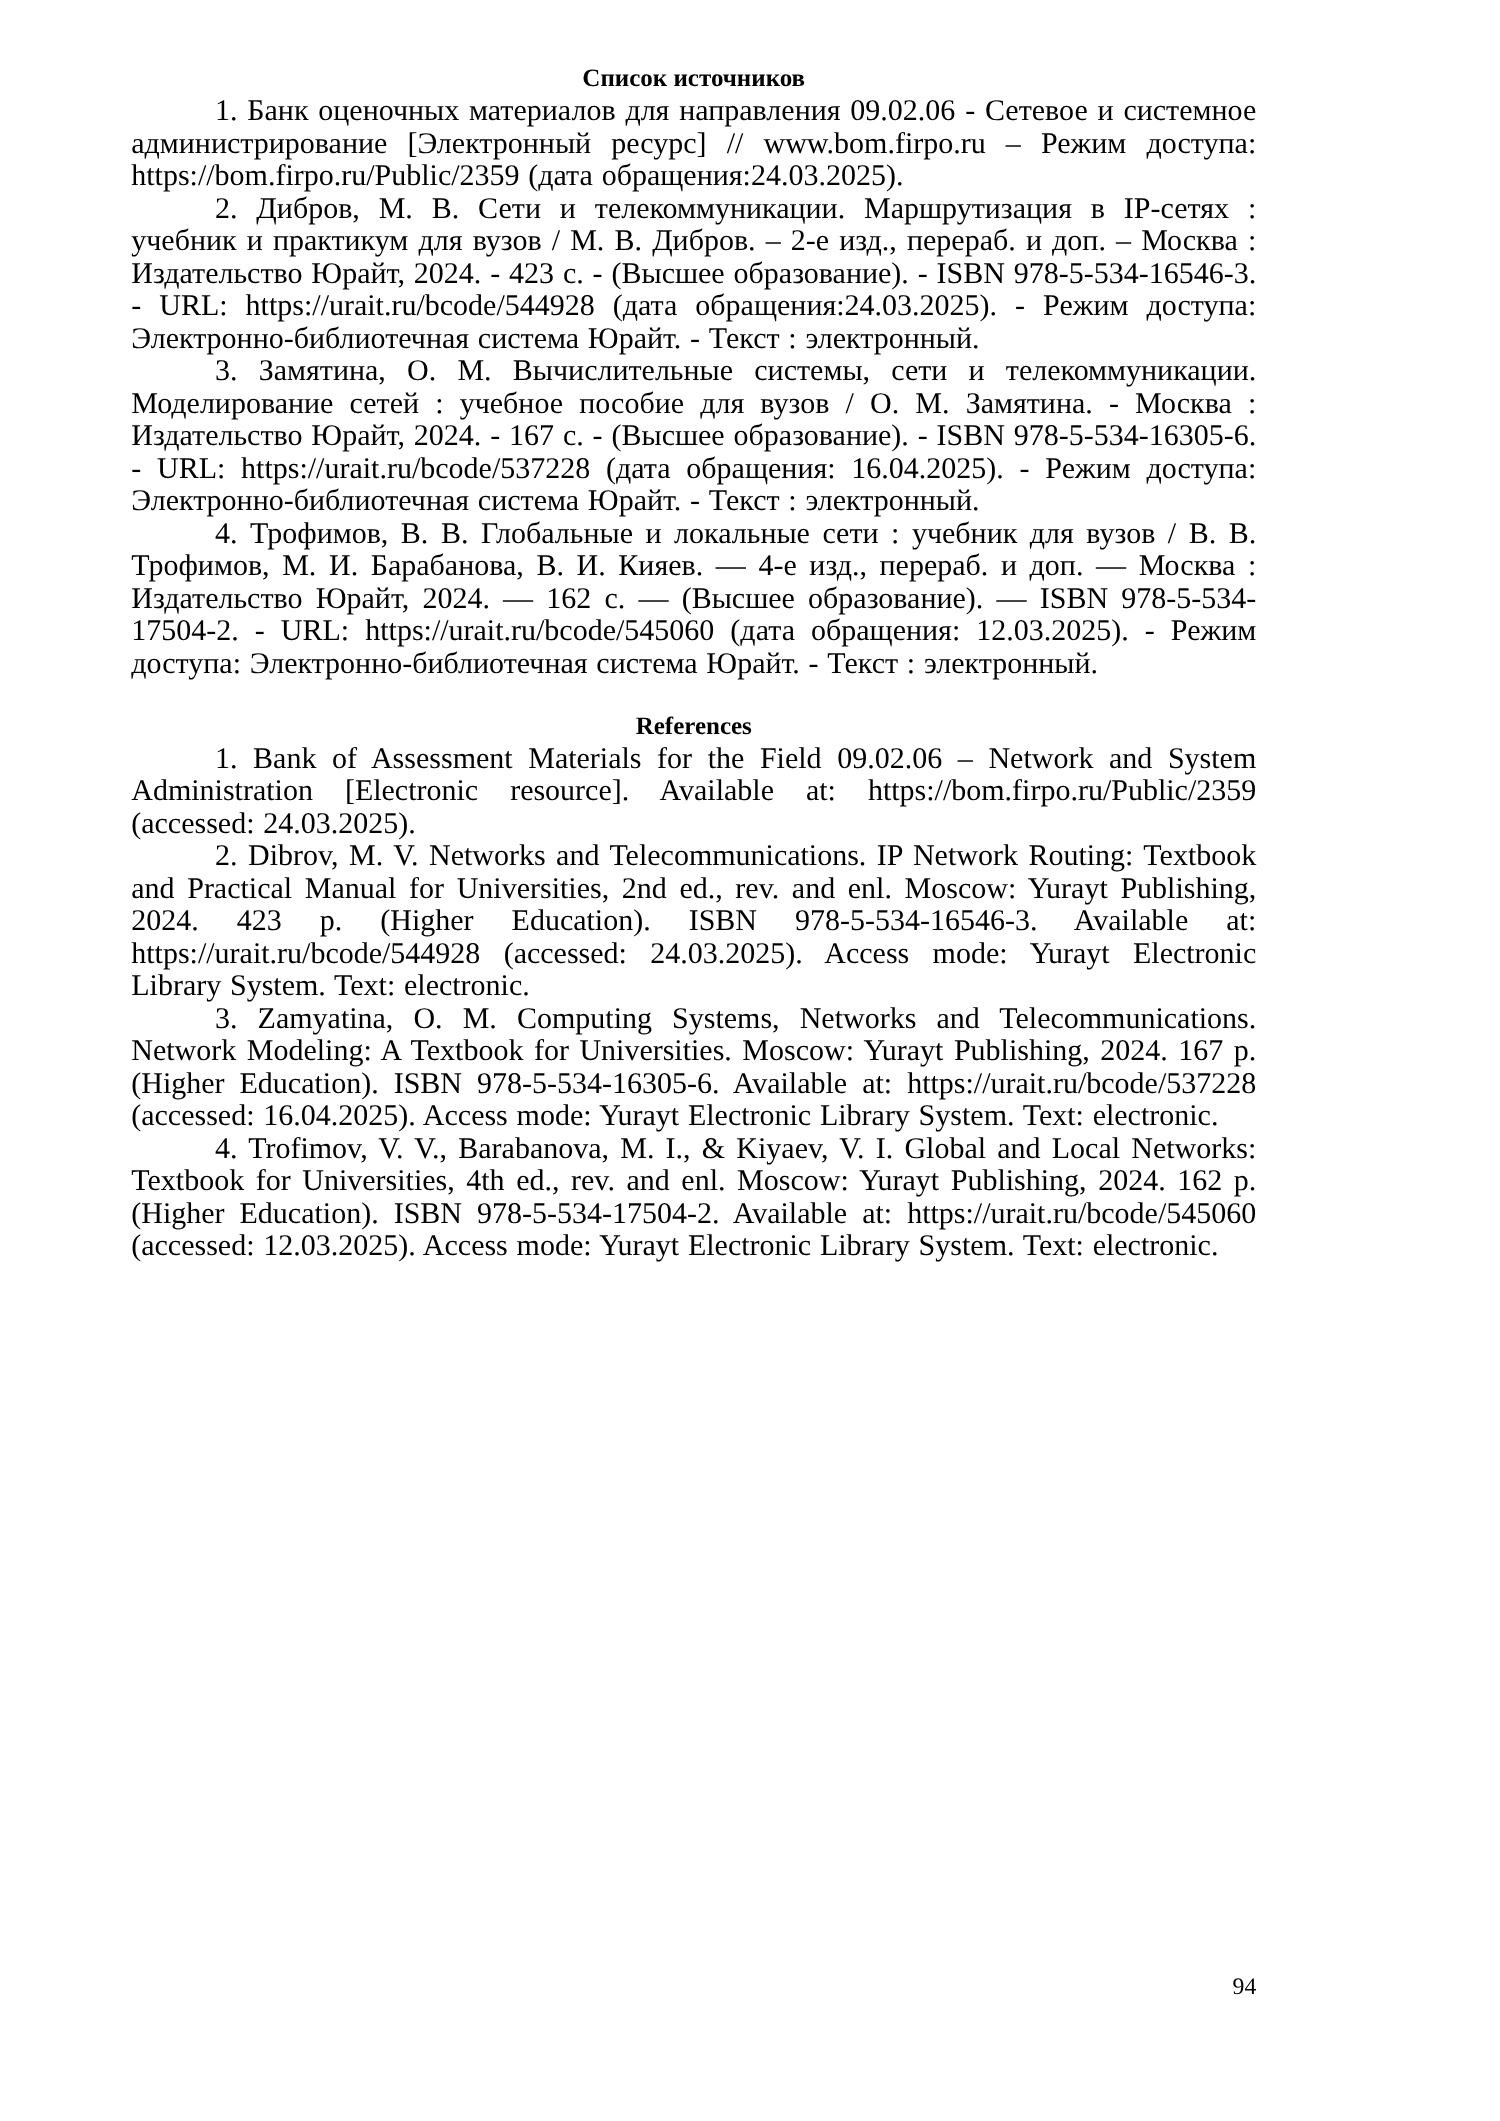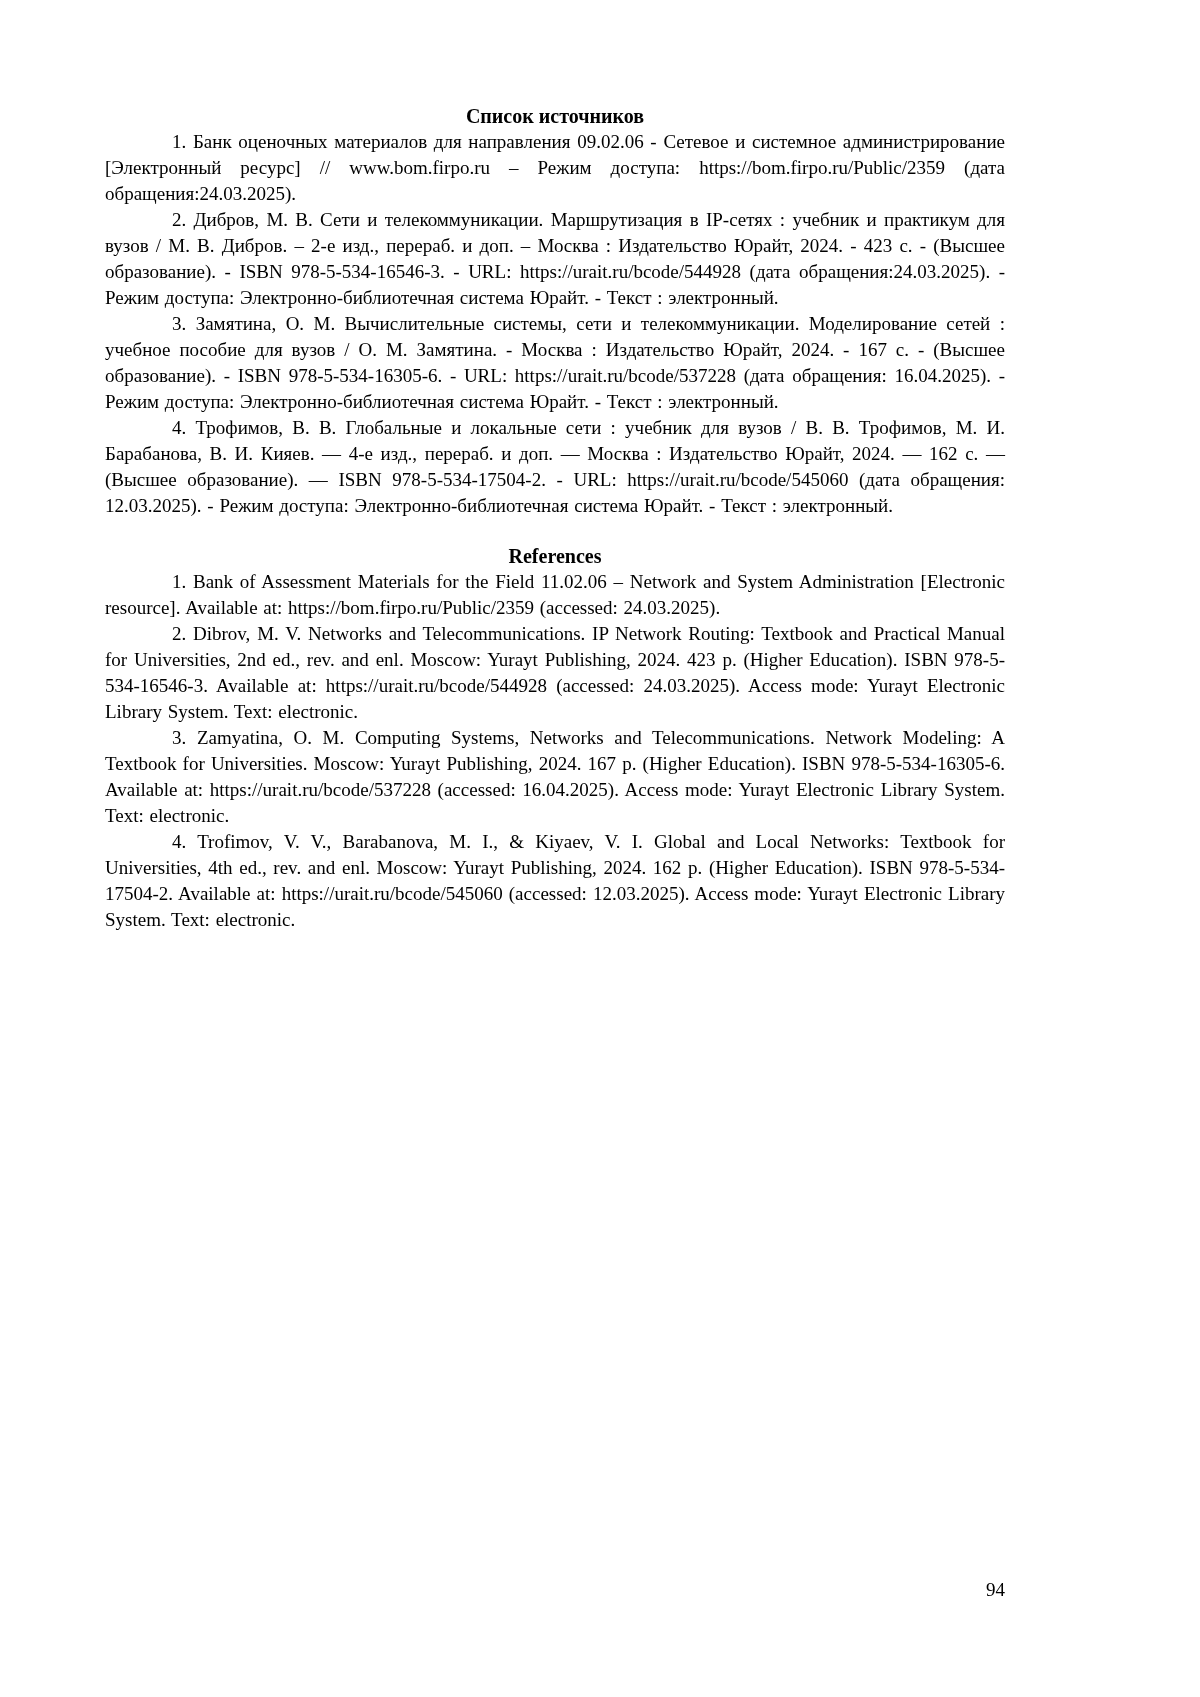--- a/index.html
+++ b/index.html
@@ -13,41 +13,41 @@
     position: relative;
     font-family: "Liberation Serif", serif;
     color: #000000;
     -webkit-font-smoothing: antialiased;
   }
   .page {
     position: relative;
     width: 1200px;
     height: 1697px;
     box-sizing: border-box;
-    padding: 103px 195px 0 105px;
+    padding: 50px 195px 0 105px;
     overflow: hidden;
   }
   .doc-section {
     margin: 0;
   }
   .section-english {
     margin-top: 24px;
   }
   .section-heading {
     margin: 0;
     padding: 0;
     font-size: 20px;
     line-height: 26px;
     font-weight: bold;
     text-align: center;
   }
   .ref-paragraph {
     margin: 0;
     padding: 0;
-    font-size: 19px;
+    font-size: 24px;
     line-height: 26px;
     text-align: justify;
     text-indent: 67px;
     word-spacing: 1px;
   }
   .page-footer {
     position: absolute;
     left: 105px;
     top: 1578px;
     width: 900px;
@@ -64,21 +64,21 @@
   <section class="doc-section">
     <h2 class="section-heading">Список источников</h2>
     <p class="ref-paragraph">1. Банк оценочных материалов для направления 09.02.06 - Сетевое и системное администрирование [Электронный ресурс] // www.bom.firpo.ru – Режим доступа: https://bom.firpo.ru/Public/2359 (дата обращения:24.03.2025).</p>
     <p class="ref-paragraph">2. Дибров, М. В.  Сети и телекоммуникации. Маршрутизация в IP-сетях : учебник и практикум для вузов / М. В. Дибров. – 2-е изд., перераб. и доп. – Москва : Издательство Юрайт, 2024. - 423 с. - (Высшее образование). - ISBN 978-5-534-16546-3. - URL: https://urait.ru/bcode/544928 (дата обращения:24.03.2025). - Режим доступа: Электронно-библиотечная система Юрайт. - Текст : электронный.</p>
     <p class="ref-paragraph">3. Замятина, О. М.  Вычислительные системы, сети и телекоммуникации. Моделирование сетей : учебное пособие для вузов / О. М. Замятина. - Москва : Издательство Юрайт, 2024. - 167 с. - (Высшее образование). - ISBN 978-5-534-16305-6. - URL: https://urait.ru/bcode/537228 (дата обращения: 16.04.2025). - Режим доступа: Электронно-библиотечная система Юрайт. - Текст : электронный.</p>
     <p class="ref-paragraph">4. Трофимов, В. В.  Глобальные и локальные сети : учебник для вузов / В. В. Трофимов, М. И. Барабанова, В. И. Кияев. — 4-е изд., перераб. и доп. — Москва : Издательство Юрайт, 2024. — 162 с. — (Высшее образование). — ISBN 978-5-534-17504-2. - URL: https://urait.ru/bcode/545060 (дата обращения: 12.03.2025). - Режим доступа: Электронно-библиотечная система Юрайт. - Текст : электронный.</p>
   </section>
 
   <section class="doc-section section-english">
     <h2 class="section-heading">References</h2>
-    <p class="ref-paragraph">1. Bank of Assessment Materials for the Field 11.02.06 – Network and System Administration [Electronic resource]. Available at: https://bom.firpo.ru/Public/2359 (accessed: 24.03.2025).</p>
+    <p class="ref-paragraph">1. Bank of Assessment Materials for the Field 09.02.06 – Network and System Administration [Electronic resource]. Available at: https://bom.firpo.ru/Public/2359 (accessed: 24.03.2025).</p>
     <p class="ref-paragraph">2. Dibrov, M. V. Networks and Telecommunications. IP Network Routing: Textbook and Practical Manual for Universities, 2nd ed., rev. and enl. Moscow: Yurayt Publishing, 2024. 423 p. (Higher Education). ISBN 978-5-534-16546-3. Available at: https://urait.ru/bcode/544928 (accessed: 24.03.2025). Access mode: Yurayt Electronic Library System. Text: electronic.</p>
     <p class="ref-paragraph">3. Zamyatina, O. M. Computing Systems, Networks and Telecommunications. Network Modeling: A Textbook for Universities. Moscow: Yurayt Publishing, 2024. 167 p. (Higher Education). ISBN 978-5-534-16305-6. Available at: https://urait.ru/bcode/537228 (accessed: 16.04.2025). Access mode: Yurayt Electronic Library System. Text: electronic.</p>
     <p class="ref-paragraph">4. Trofimov, V. V., Barabanova, M. I., &amp; Kiyaev, V. I. Global and Local Networks: Textbook for Universities, 4th ed., rev. and enl. Moscow: Yurayt Publishing, 2024. 162 p. (Higher Education). ISBN 978-5-534-17504-2. Available at: https://urait.ru/bcode/545060 (accessed: 12.03.2025). Access mode: Yurayt Electronic Library System. Text: electronic.</p>
   </section>
 
   <footer class="page-footer">
     <span class="page-number">94</span>
   </footer>
 
 </div>

